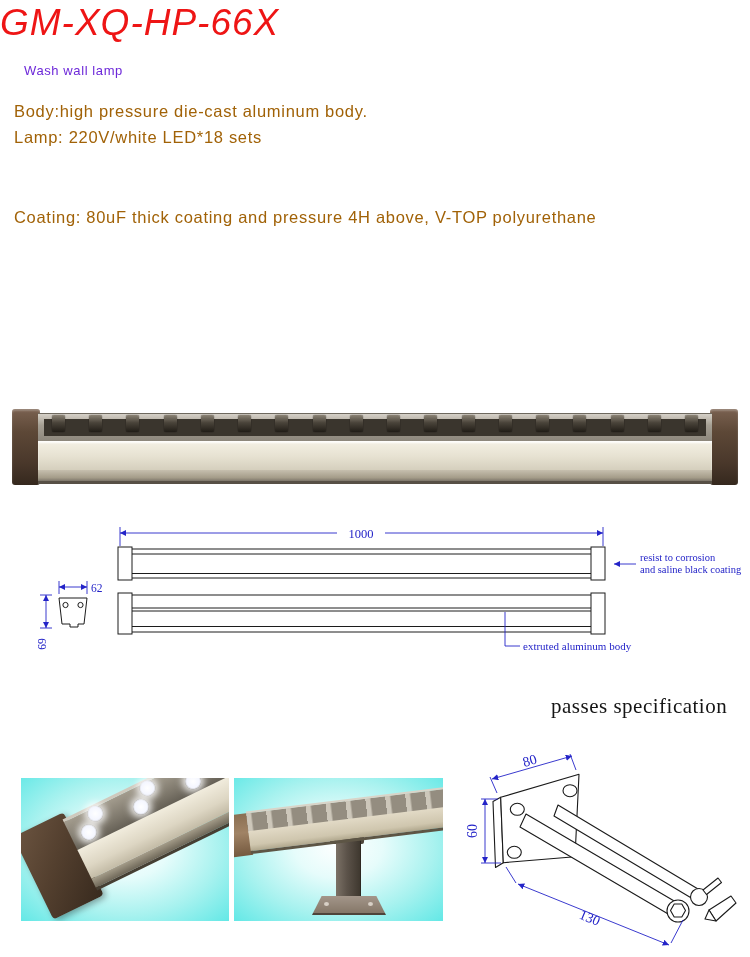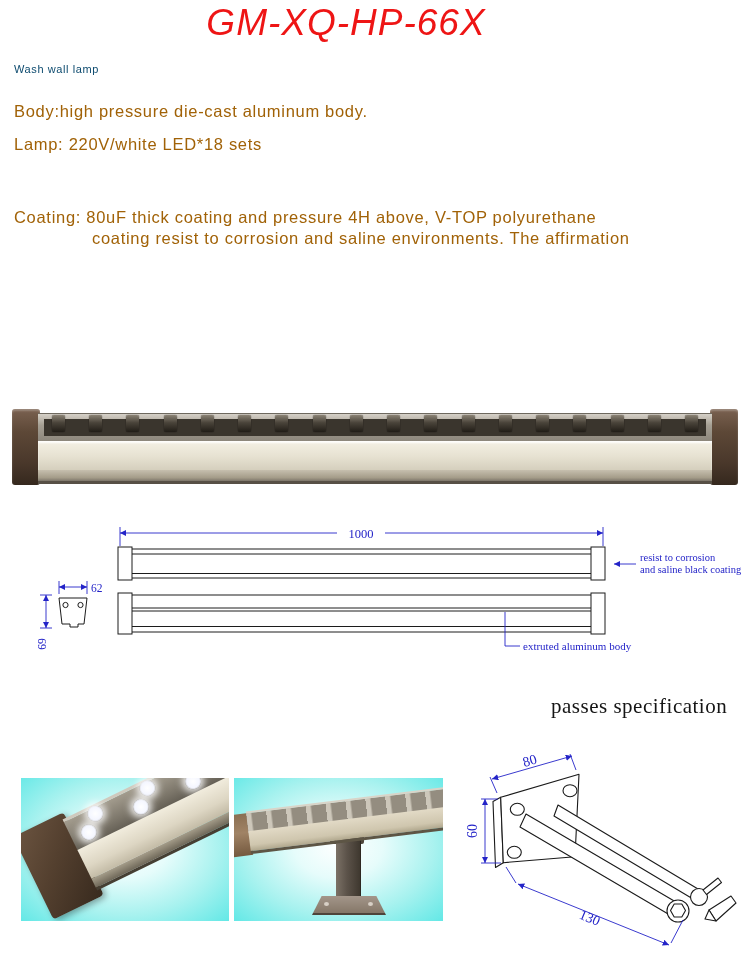--- a/index.html
+++ b/index.html
@@ -1,22 +1,22 @@
 <!DOCTYPE html>
 <html><head>
 <meta charset="utf-8">
 <style>
   html,body{margin:0;padding:0;background:#ffffff;}
   #screen{position:relative;width:750px;height:957px;background:#ffffff;overflow:hidden;
           font-family:"Liberation Sans",sans-serif;}
 
   
-  .title{position:absolute;top:2px;left:0;width:692px;text-align:center;
+  .title{position:absolute;top:2px;left:0;width:692px;
          font-size:37px;font-style:italic;color:#ee1515;letter-spacing:1px;}
-  .subtitle{position:absolute;top:63px;left:14px;font-size:11px;color:#0c4a6e;letter-spacing:.6px;}
+  .subtitle{position:absolute;top:63px;left:24px;font-size:13px;color:#6d28d9;letter-spacing:.6px;}
 
   
   .spec{position:absolute;left:14px;font-size:16.5px;color:#a16207;letter-spacing:.7px;white-space:nowrap;}
   .spec.indent{left:92px;}
 
   
   .main-photo{position:absolute;left:8px;top:395px;width:734px;height:100px;background:#fff;}
   .mp-bar{position:absolute;left:4px;right:4px;top:14px;height:72px;}
   .mp-cap{position:absolute;top:0;width:28px;height:76px;border-radius:3px;
           background:linear-gradient(180deg,#7a6150 0%,#5d4837 30%,#4a382b 70%,#35281e 100%);
@@ -91,23 +91,22 @@
 </style>
 </head>
 <body>
 
 <div id="screen">
 
   <div class="title">GM-XQ-HP-66X</div>
   <div class="subtitle">Wash wall lamp</div>
 
   <div class="spec" style="top:102px">Body:high pressure die-cast aluminum body.</div>
-  <div class="spec" style="top:135px">Lamp: 220V/white LED*18 sets</div>
+  <div class="spec" style="top:128px">Lamp: 220V/white LED*18 sets</div>
   <div class="spec" style="top:208px">Coating: 80uF thick coating and pressure 4H above, V-TOP polyurethane</div>
-  <div class="spec indent" style="top:229px">coating resist to corrosion and saline environments.  The affirmation</div>
 
   <div class="main-photo">
     <div class="mp-bar">
       <div class="mp-cap left"></div>
       <div class="mp-cap right"></div>
       <div class="mp-body">
         <div class="mp-channel">
           <div class="mp-groove">
               <div class="led-module"></div>
               <div class="led-module"></div>

